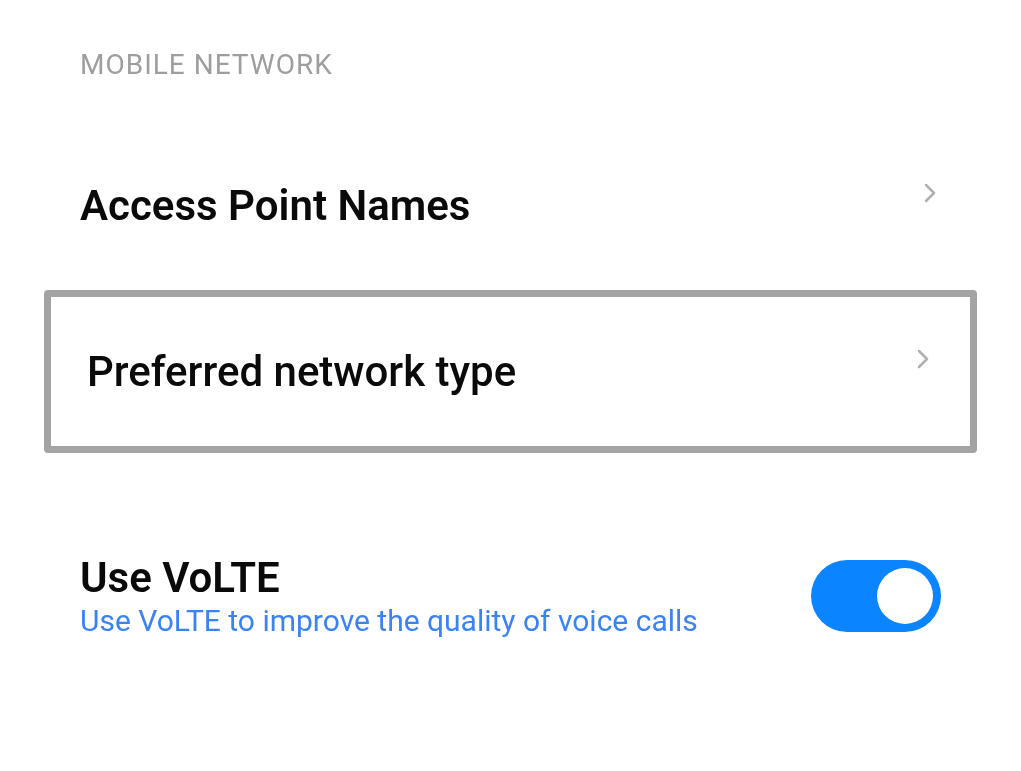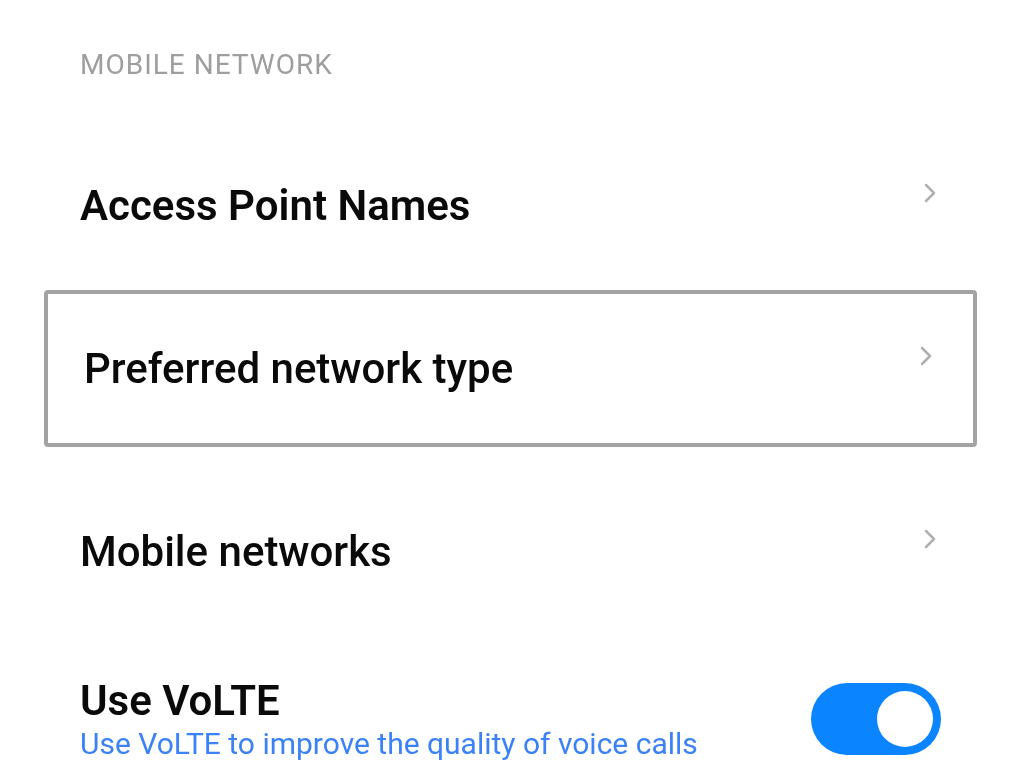--- a/index.html
+++ b/index.html
@@ -28,21 +28,21 @@
     .menu-item {
       display: flex;
       align-items: flex-start;
       justify-content: space-between;
       padding: 40px 80px 40px 80px;
       cursor: pointer;
     }
     .menu-item-highlighted {
       margin: 20px 44px;
       padding: 50px 36px;
-      border: 4px solid #a3a3a3;
+      border: 7px solid #a3a3a3;
       border-radius: 4px;
     }
     .menu-label {
       color: #0a0a0a;
       font-size: 42px;
       font-weight: 600;
     }
     .menu-label-regular {
       color: #0a0a0a;
       font-size: 42px;
@@ -125,28 +125,20 @@
     <span class="menu-label-regular">Preferred network type</span>
     <span class="chevron">
       <svg viewBox="0 0 24 24" fill="none" stroke="#b0b0b0" stroke-width="2.5" stroke-linecap="round" stroke-linejoin="round">
         <polyline points="9 4 17 12 9 20"></polyline>
       </svg>
     </span>
   </div>
 
   <div class="spacer-medium"></div>
 
-  <div class="menu-item">
-    <span class="menu-label-regular">Mobile networks</span>
-    <span class="chevron">
-      <svg viewBox="0 0 24 24" fill="none" stroke="#b0b0b0" stroke-width="2.5" stroke-linecap="round" stroke-linejoin="round">
-        <polyline points="9 4 17 12 9 20"></polyline>
-      </svg>
-    </span>
-  </div>
 
   <div class="spacer-medium"></div>
 
   <div class="toggle-item">
     <div class="toggle-text">
       <span class="toggle-title">Use VoLTE</span>
       <span class="toggle-subtitle">Use VoLTE to improve the quality of voice calls</span>
     </div>
     <div class="toggle-switch">
       <div class="toggle-knob"></div>

